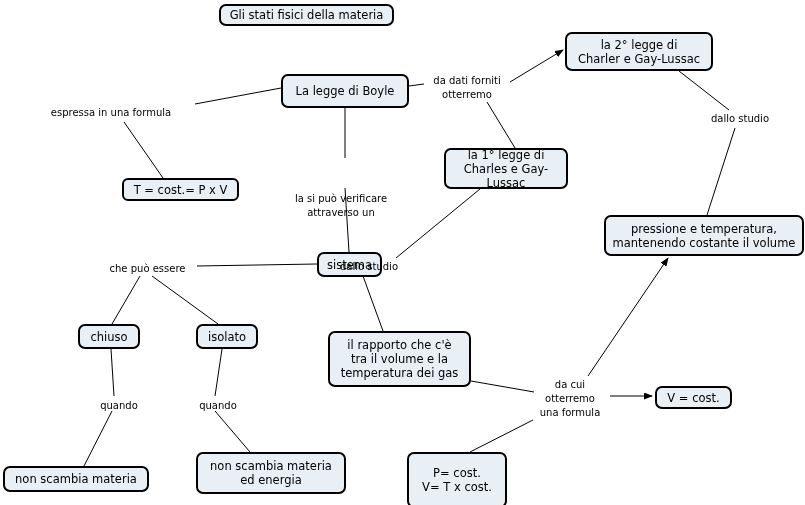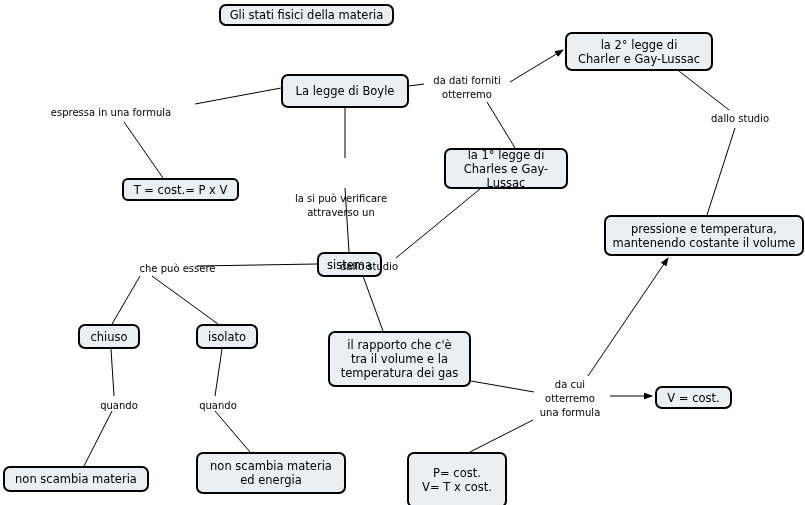--- a/index.html
+++ b/index.html
@@ -108,21 +108,21 @@
       <div class="node" style="left: 196px; top: 452px; width: 150px; height: 42px;">non scambia materia
 ed energia</div>
     </div>
   <div id="label-layer">
       <div class="label" style="left: 424px; top: 74px; width: 86px;">da dati forniti
 otterremo</div>
       <div class="label" style="left: 36px; top: 106px; width: 150px;">espressa in una formula</div>
       <div class="label" style="left: 702px; top: 112px; width: 76px;">dallo studio</div>
       <div class="label" style="left: 286px; top: 160px; width: 110px; margin-top: 32px;">la si può verificare
 attraverso un</div>
-      <div class="label" style="left: 100px; top: 262px; width: 95px; margin-left: 30px;">che può essere</div>
+      <div class="label" style="left: 100px; top: 262px; width: 95px;">che può essere</div>
       <div class="label" style="left: 331px; top: 260px; width: 76px;">dallo studio</div>
       <div class="label" style="left: 93px; top: 399px; width: 52px;">quando</div>
       <div class="label" style="left: 192px; top: 399px; width: 52px;">quando</div>
       <div class="label" style="left: 531px; top: 378px; width: 78px;">da cui
 otterremo
 una formula</div>
     </div>
 </div>
 
 </body></html>

